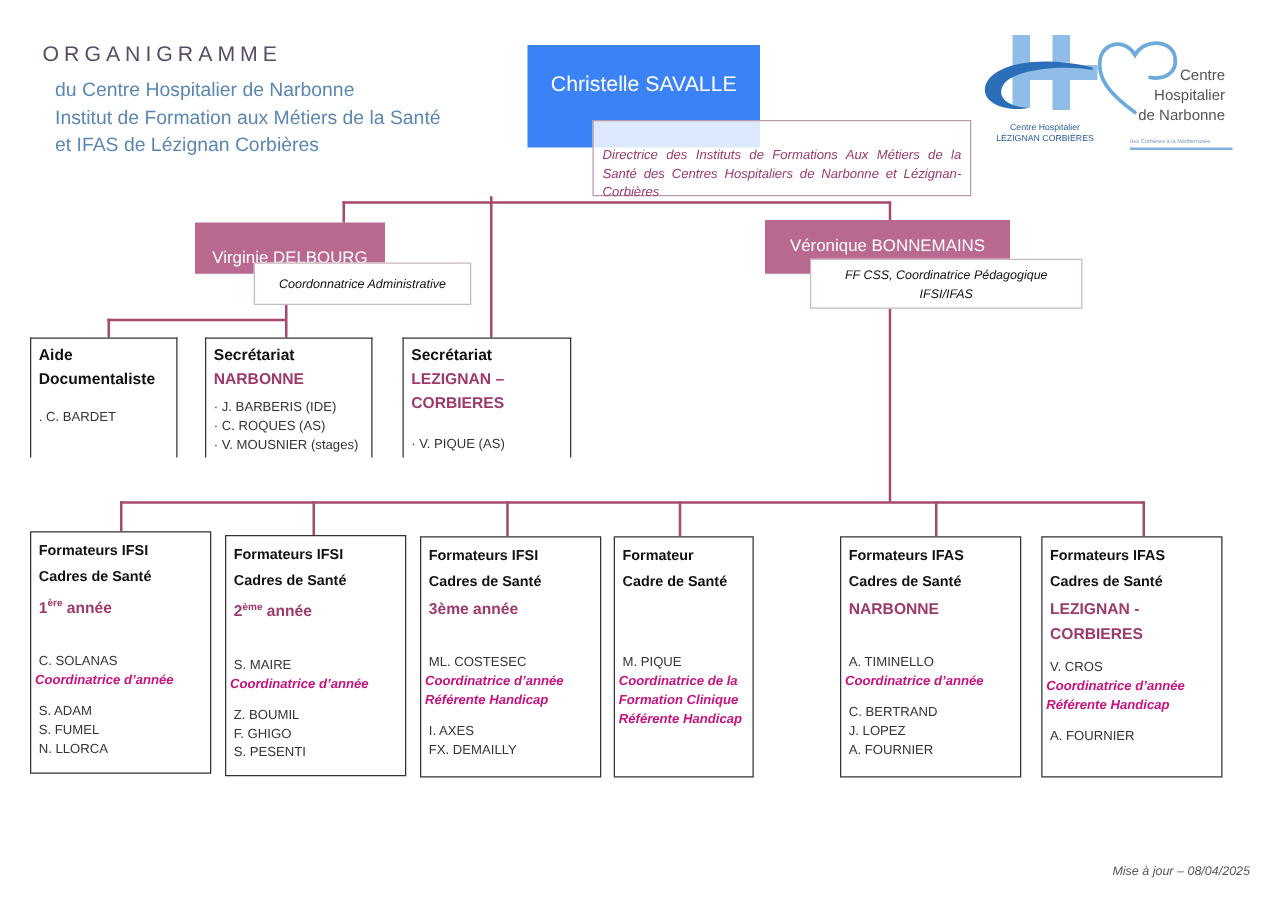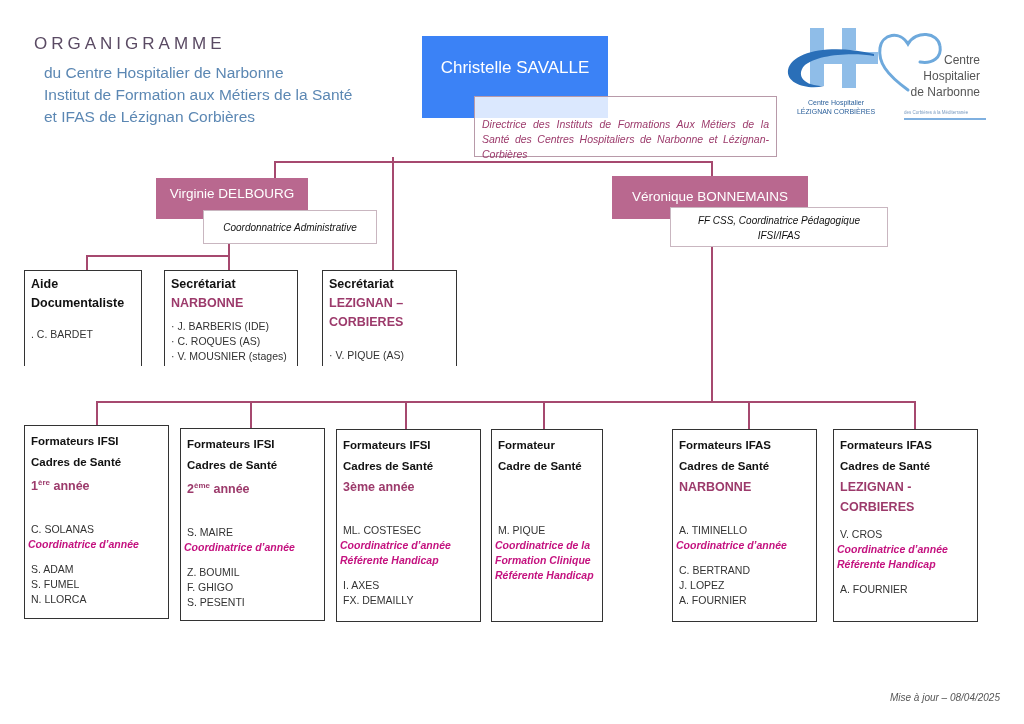--- a/index.html
+++ b/index.html
@@ -20,26 +20,26 @@
 
   
   .dir-box { left: 422px; top: 36px; width: 186px; height: 82px; background: #3b82f6; color: #fff;
              font-size: 17px; padding-top: 22px; text-align: center; }
   .dir-role { left: 474px; top: 96px; width: 303px; height: 61px; background: rgba(255,255,255,0.82);
               border: 1px solid #b89aa9; font-size: 10.5px; font-style: italic; color: #9c3a6b;
               line-height: 15px; padding: 20px 7px; text-align: justify; }
 
   
   .mgr-box { background: #b9688f; color: #fff; font-size: 13.5px; text-align: center; }
-  .mgr1 { left: 156px; top: 178px; width: 152px; height: 41px; padding-top: 8px; }
+  .mgr1 { left: 156px; top: 178px; width: 152px; height: 41px; padding-top: 20px; }
   .mgr2 { left: 612px; top: 176px; width: 196px; height: 43px; padding-top: 13px; }
   .mgr-role { background: #fff; border: 1px solid #c9b6c0; font-size: 10px; font-style: italic; color: #111;
               text-align: center; line-height: 15px; }
   .mgr1-role { left: 203px; top: 210px; width: 174px; height: 34px; padding-top: 9px; }
-  .mgr2-role { left: 670px; top: 207px; width: 218px; height: 40px; padding-top: 5px; }
+  .mgr2-role { left: 648px; top: 207px; width: 218px; height: 40px; padding-top: 5px; }
 
   
   .staff { border: 1.5px solid #333; border-bottom: none; background: #fff; padding: 4px 6px; }
   .staff .h { font-weight: bold; font-size: 12.5px; line-height: 19px; color: #111; }
   .staff .loc { font-weight: bold; font-size: 12.5px; line-height: 19px; color: #9c3a6b; }
   .staff .p { font-size: 10.5px; line-height: 15px; color: #333; }
 
   
   .trainer { border: 1.5px solid #333; background: #fff; padding: 5px 6px; }
   .trainer .h { font-weight: bold; font-size: 11.5px; line-height: 21px; color: #111; }

